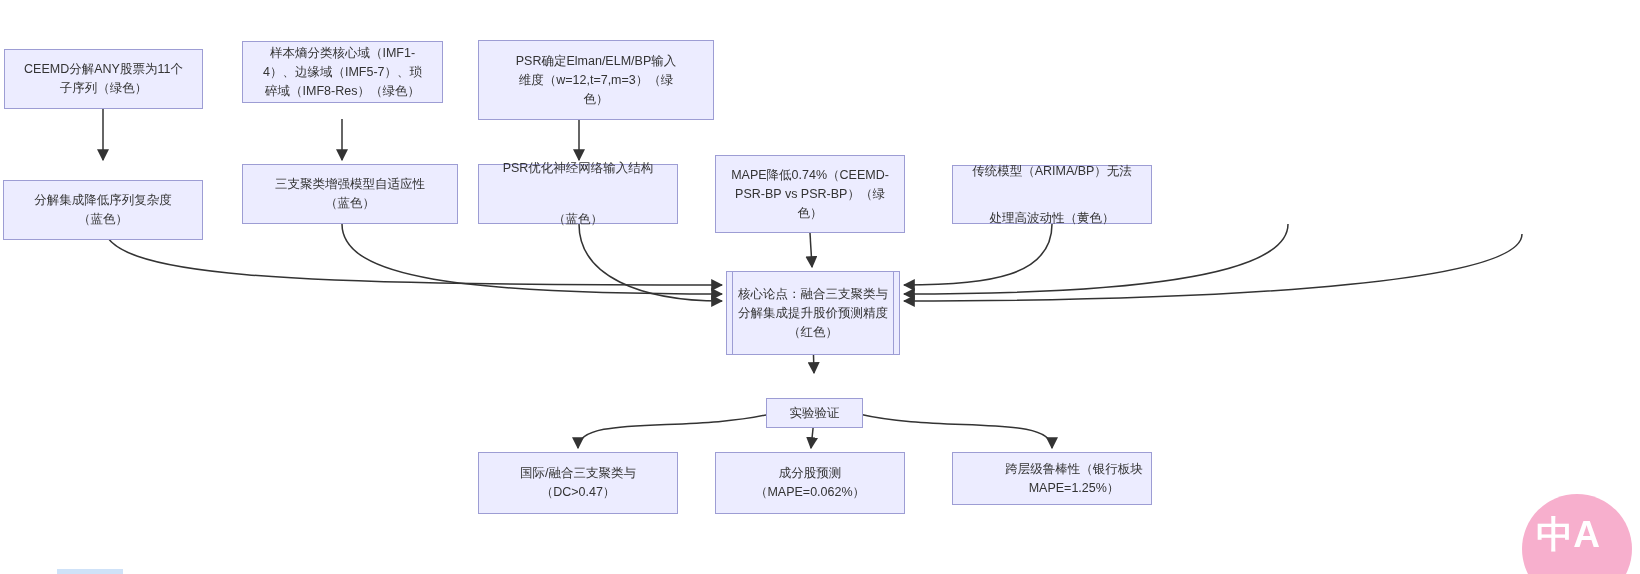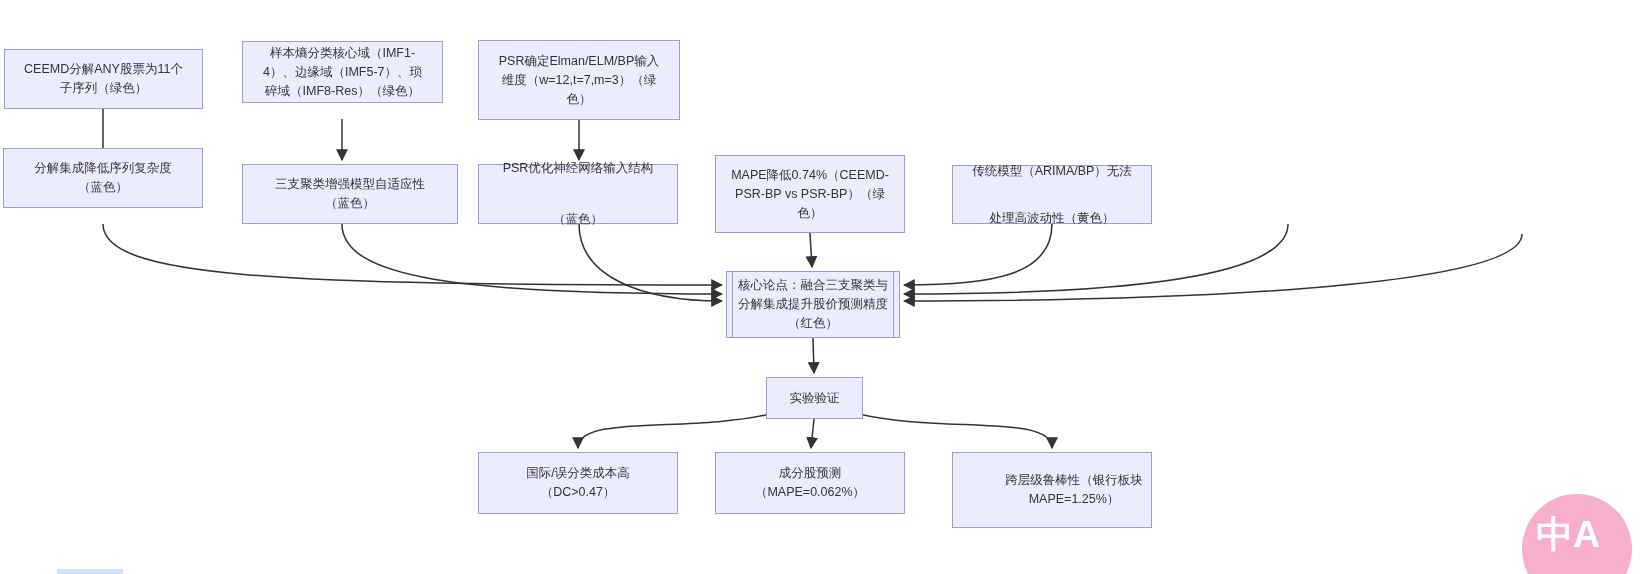--- a/index.html
+++ b/index.html
@@ -107,61 +107,61 @@
   <div class="bottom-fragment"></div>
 <div class="node" style="left: 4px; top: 49px; width: 199px; height: 60px;">
       <div class="nline">CEEMD分解ANY股票为11个</div>
       <div class="nline">子序列（绿色）</div>
     </div>
     <div class="node" style="left: 242px; top: 41px; width: 201px; height: 62px;">
       <div class="nline">样本熵分类核心域（IMF1-</div>
       <div class="nline">4）、边缘域（IMF5-7）、琐</div>
       <div class="nline">碎域（IMF8-Res）（绿色）</div>
     </div>
-    <div class="node" style="left: 478px; top: 40px; width: 202px; height: 80px;">
+    <div class="node" style="left: 478px; top: 40px; width: 236px; height: 80px;">
       <div class="nline">PSR确定Elman/ELM/BP输入</div>
       <div class="nline">维度（w=12,t=7,m=3）（绿</div>
       <div class="nline">色）</div>
     </div>
-    <div class="node" style="left: 3px; top: 148px; width: 200px; height: 60px;">
+    <div class="node" style="left: 3px; top: 180px; width: 200px; height: 60px;">
       <div class="nline">分解集成降低序列复杂度</div>
       <div class="nline">（蓝色）</div>
     </div>
     <div class="node" style="left: 242px; top: 164px; width: 216px; height: 60px;">
       <div class="nline">三支聚类增强模型自适应性</div>
       <div class="nline">（蓝色）</div>
     </div>
     <div class="node" style="left: 478px; top: 164px; width: 200px; height: 60px; gap: 32px;">
       <div class="nline">PSR优化神经网络输入结构</div>
       <div class="nline">（蓝色）</div>
     </div>
     <div class="node" style="left: 715px; top: 155px; width: 190px; height: 78px;">
       <div class="nline">MAPE降低0.74%（CEEMD-</div>
       <div class="nline">PSR-BP vs PSR-BP）（绿</div>
       <div class="nline">色）</div>
     </div>
     <div class="node" style="left: 952px; top: 165px; width: 200px; height: 59px; gap: 28px;">
       <div class="nline">传统模型（ARIMA/BP）无法</div>
       <div class="nline">处理高波动性（黄色）</div>
     </div>
-    <div class="node subroutine" style="left: 726px; top: 271px; width: 174px; height: 67px;">
+    <div class="node subroutine" style="left: 726px; top: 271px; width: 174px; height: 84px;">
       <div class="nline">核心论点：融合三支聚类与</div>
       <div class="nline">分解集成提升股价预测精度</div>
       <div class="nline">（红色）</div>
       <i class="sub-l"></i>
       <i class="sub-r"></i>
     </div>
-    <div class="node" style="left: 766px; top: 377px; width: 97px; height: 42px;">
+    <div class="node" style="left: 766px; top: 398px; width: 97px; height: 30px;">
       <div class="nline">实验验证</div>
     </div>
     <div class="node" style="left: 478px; top: 452px; width: 200px; height: 62px;">
-      <div class="nline">国际/误分类成本高</div>
+      <div class="nline">国际/融合三支聚类与</div>
       <div class="nline">（DC&gt;0.47）</div>
     </div>
     <div class="node" style="left: 715px; top: 452px; width: 190px; height: 62px; text-align: center;">
       <div class="nline">成分股预测</div>
       <div class="nline">（MAPE=0.062%）</div>
     </div>
-    <div class="node" style="left: 952px; top: 452px; width: 200px; height: 76px; padding-left: 44px;">
+    <div class="node" style="left: 952px; top: 452px; width: 200px; height: 53px; padding-left: 44px;">
       <div class="nline">跨层级鲁棒性（银行板块</div>
       <div class="nline">MAPE=1.25%）</div>
     </div>
   </div>
 
 </body></html>

